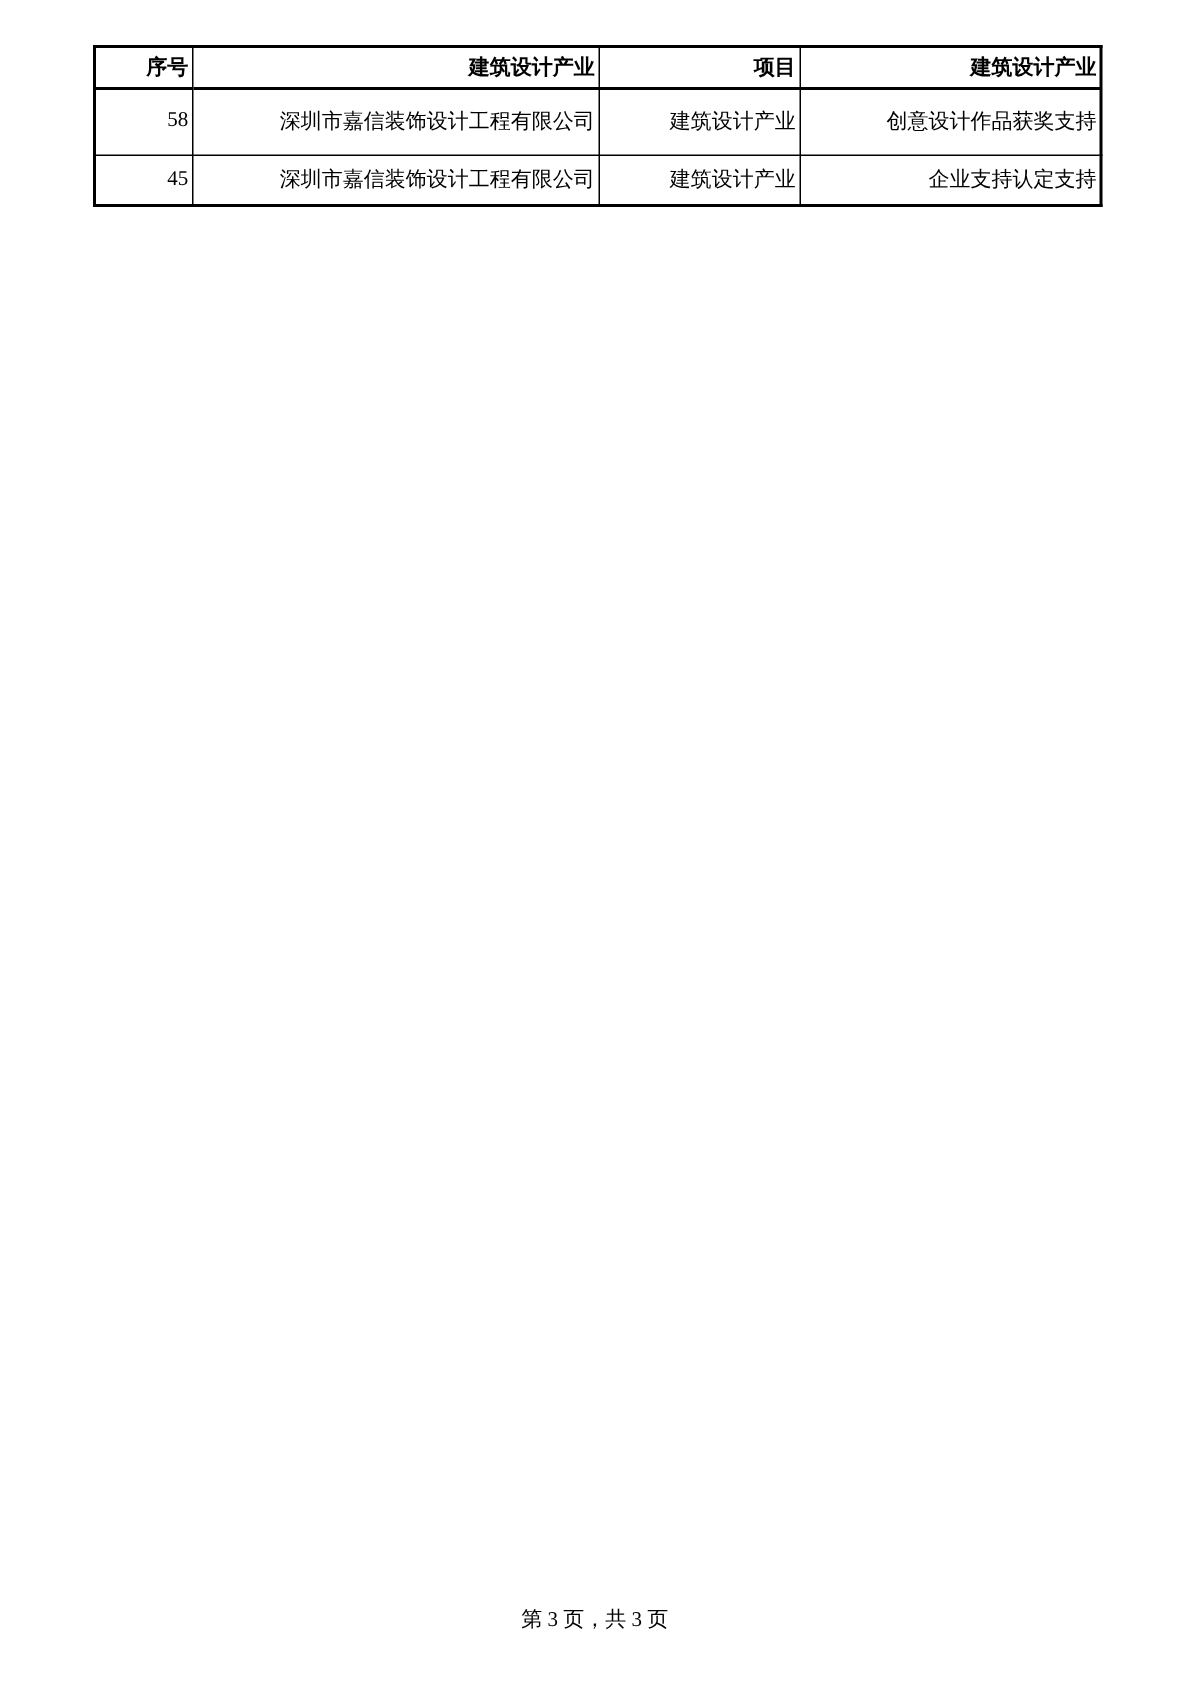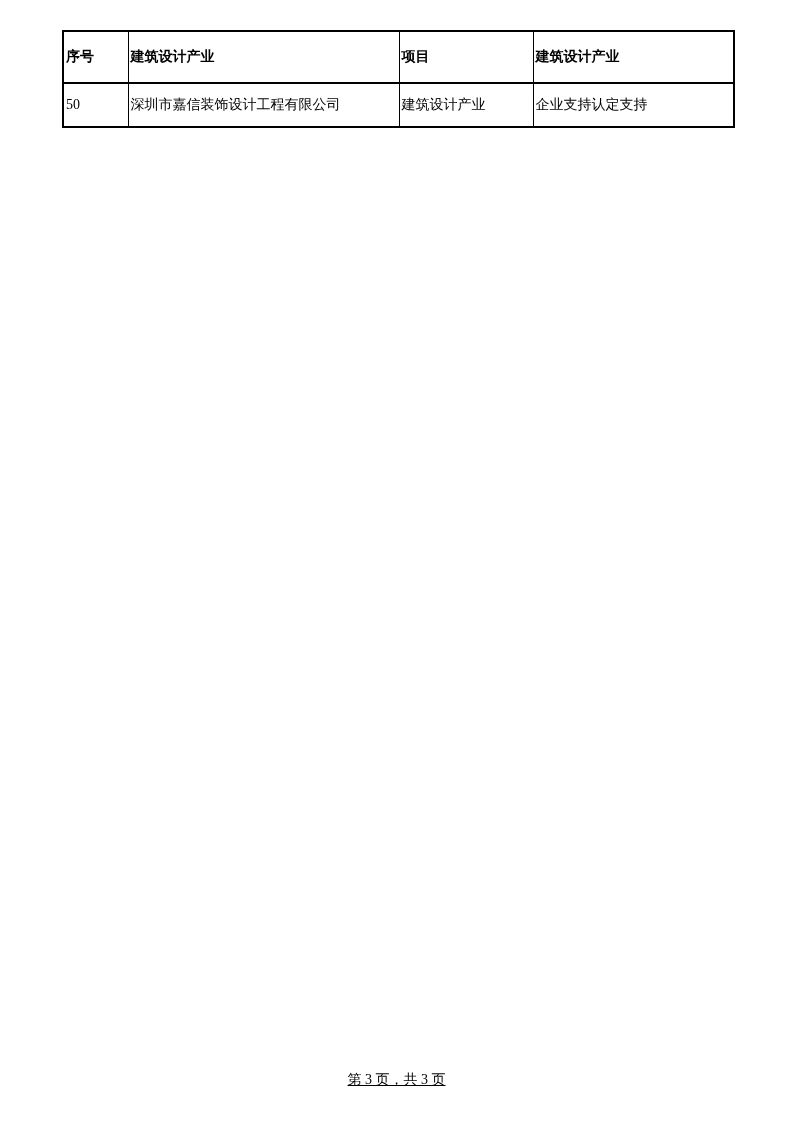--- a/index.html
+++ b/index.html
@@ -25,43 +25,42 @@
     width: 671px;
     border: 2px solid #000000;
   }
   table.doc-table col.c-seq      { width: 65px; }
   table.doc-table col.c-name     { width: 271px; }
   table.doc-table col.c-project  { width: 134px; }
   table.doc-table col.c-category { width: 201px; }
   table.doc-table th,
   table.doc-table td {
     border: 1px solid #000000;
-    text-align: left;
+    text-align: right;
     vertical-align: middle;
     font-size: 14px;
-    padding: 12px 2px;
+    padding: 0 2px;
     overflow: hidden;
     white-space: nowrap;
   }
   table.doc-table thead th {
     height: 26px;
     font-weight: bold;
     border-bottom: 2px solid #000000;
   }
   table.doc-table tbody tr.row-tall  { height: 44px; }
   table.doc-table tbody tr.row-short { height: 34px; }
   .page-footer {
     position: absolute;
     left: 0;
     top: 1071px;
     width: 793px;
     text-align: center;
     font-size: 14px;
     color: #000000;
-    text-decoration: underline;
   }
 </style>
 </head>
 <body>
 
 <div class="doc-table-wrap">
   <table class="doc-table">
     <colgroup>
       <col class="c-seq">
       <col class="c-name">
@@ -70,22 +69,28 @@
     </colgroup>
     <thead>
       <tr>
         <th>序号</th>
         <th>建筑设计产业</th>
         <th>项目</th>
         <th>建筑设计产业</th>
       </tr>
     </thead>
     <tbody>
+      <tr class="row-tall">
+        <td>58</td>
+        <td>深圳市嘉信装饰设计工程有限公司</td>
+        <td>建筑设计产业</td>
+        <td>创意设计作品获奖支持</td>
+      </tr>
       <tr class="row-short">
-        <td>50</td>
+        <td>45</td>
         <td>深圳市嘉信装饰设计工程有限公司</td>
         <td>建筑设计产业</td>
         <td>企业支持认定支持</td>
       </tr>
     </tbody>
   </table>
 </div>
 
 <div class="page-footer">第 3 页，共 3 页</div>
 

